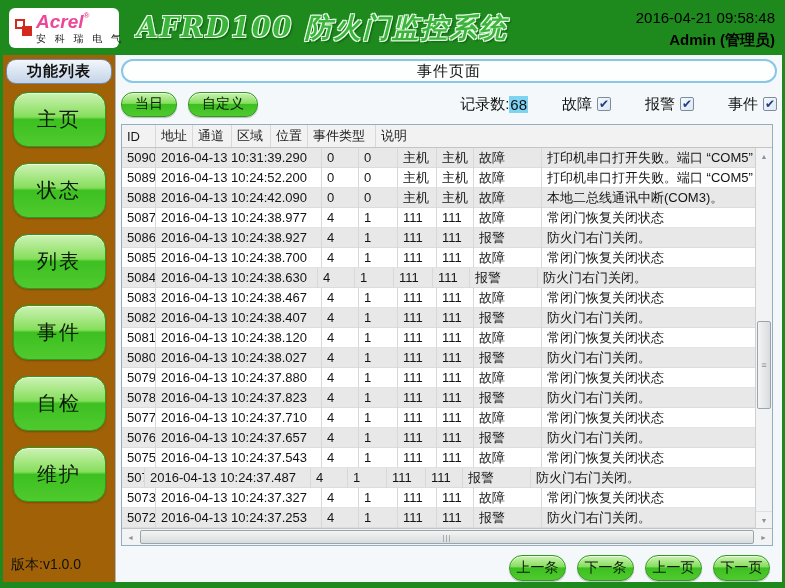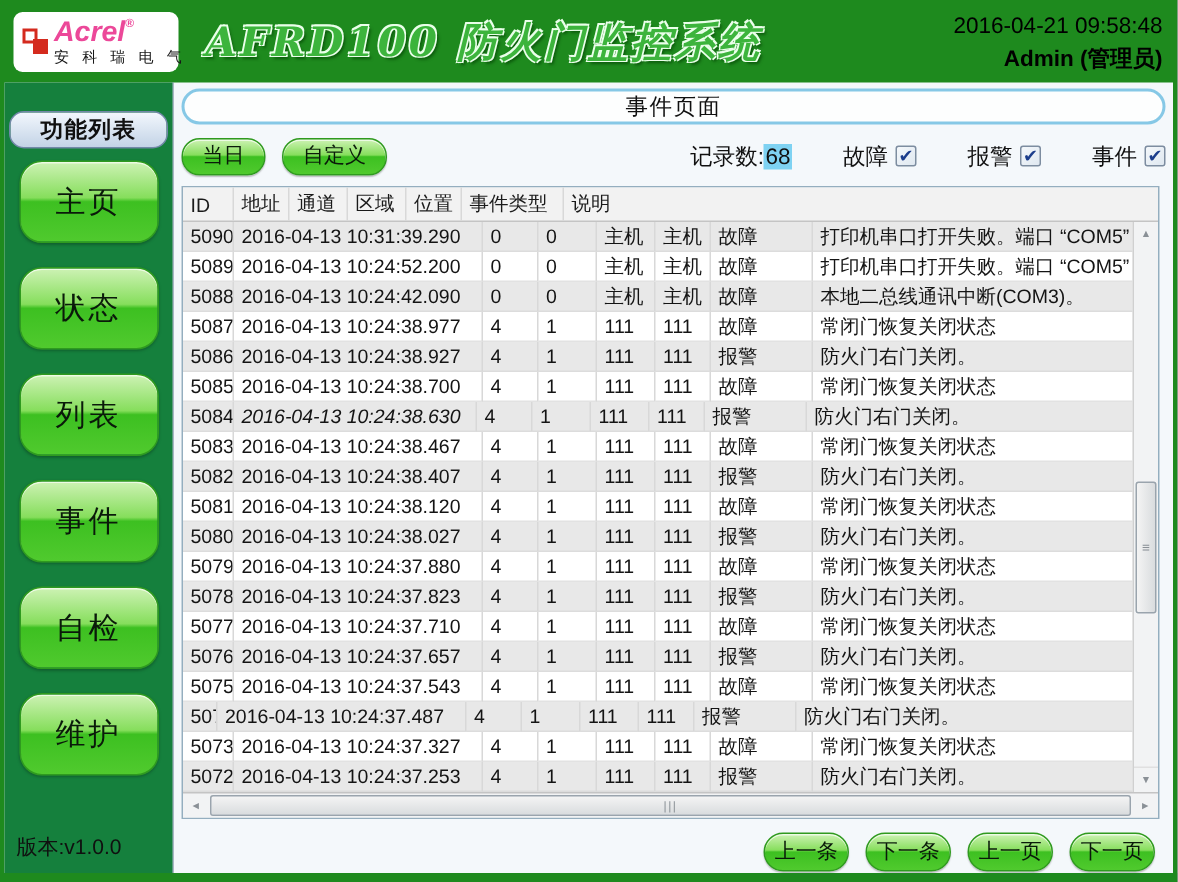--- a/index.html
+++ b/index.html
@@ -19,22 +19,22 @@
   .brand-sub{font-size:10px;color:#181818;letter-spacing:3px;margin-top:3px;white-space:nowrap;}
   .app-title{margin-left:18px;font-size:27px;font-weight:bold;font-style:italic;
              font-family:"DejaVu Serif","Liberation Serif",serif;color:#3cb43c;letter-spacing:2px;
              text-shadow:-1px -1px 0 #eaffea,1px -1px 0 #eaffea,-1px 1px 0 #eaffea,1px 1px 0 #eaffea,2px 2px 2px rgba(0,60,0,.6);}
   .header-right{position:absolute;right:10px;top:7px;text-align:right;color:#000;line-height:1.45;}
   .hr-datetime{font-size:15px;}
   .hr-user{font-size:15px;font-weight:bold;}
 
   
   .body{display:flex;height:527px;margin:0 3px;background:#f4f8fb;}
-  .sidebar{width:113px;background:#15803d;border-right:1px solid #aab8c6;position:relative;
-           display:flex;flex-direction:column;align-items:center;padding-top:19px;flex:0 0 auto;}
+  .sidebar{width:113px;background:#a16207;border-right:1px solid #aab8c6;position:relative;
+           display:flex;flex-direction:column;align-items:center;padding-top:4px;flex:0 0 auto;}
   .sidebar-heading{width:106px;height:25px;border:1px solid #7288a8;border-radius:10px;
            background:linear-gradient(to bottom,#f2f7fd,#c3d3e6);font-size:15px;font-weight:bold;
            color:#101010;display:flex;align-items:center;justify-content:center;letter-spacing:1px;}
   .nav{display:flex;flex-direction:column;gap:16px;margin-top:8px;}
   .navbtn{width:93px;height:55px;border:1px solid #2f9a1f;border-radius:15px;cursor:pointer;
           background:linear-gradient(to bottom,#cdf2b4 0%,#86de5c 45%,#3dc021 50%,#50ca2e 100%);
           font-size:20px;color:#0a1a0a;display:flex;align-items:center;justify-content:center;
           letter-spacing:2px;box-shadow:inset 0 1px 0 rgba(255,255,255,.65),0 1px 2px rgba(0,0,0,.25);}
   .version{position:absolute;left:8px;bottom:8px;font-size:14px;color:#101010;}
 
@@ -220,21 +220,21 @@
                 <div class="tcell" style="width: 166px;">2016-04-13 10:24:38.700</div>
                 <div class="tcell" style="width: 37px;">4</div>
                 <div class="tcell" style="width: 39px;">1</div>
                 <div class="tcell" style="width: 39px;">111</div>
                 <div class="tcell" style="width: 37px;">111</div>
                 <div class="tcell" style="width: 68px;">故障</div>
                 <div class="tcell" style="flex: 1 1 0%; border-right: none;">常闭门恢复关闭状态</div>
               </div>
               <div class="trow alt">
                 <div class="tcell" style="width: 34px;">5084</div>
-                <div class="tcell" style="width: 162px; font-style: italic;">2016-04-13 10:24:38.630</div>
+                <div class="tcell" style="width: 162px;">2016-04-13 10:24:38.630</div>
                 <div class="tcell" style="width: 37px;">4</div>
                 <div class="tcell" style="width: 39px;">1</div>
                 <div class="tcell" style="width: 39px;">111</div>
                 <div class="tcell" style="width: 37px;">111</div>
                 <div class="tcell" style="width: 68px;">报警</div>
                 <div class="tcell" style="flex: 1 1 0%; border-right: none;">防火门右门关闭。</div>
               </div>
               <div class="trow">
                 <div class="tcell" style="width: 34px;">5083</div>
                 <div class="tcell" style="width: 166px;">2016-04-13 10:24:38.467</div>

